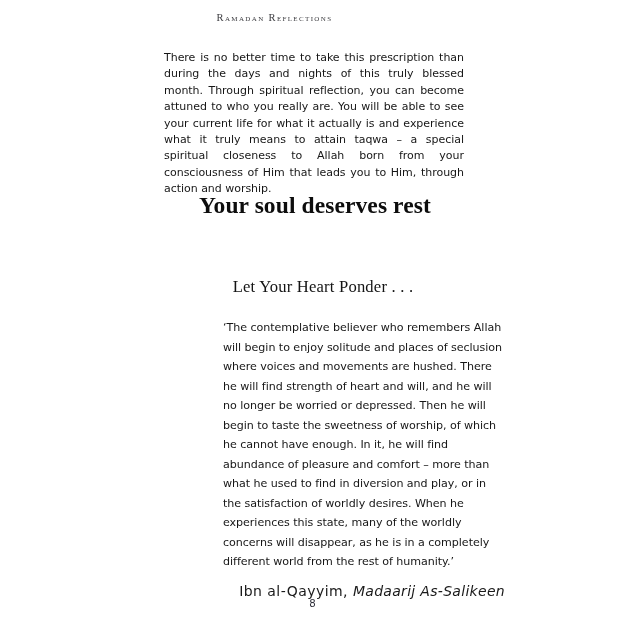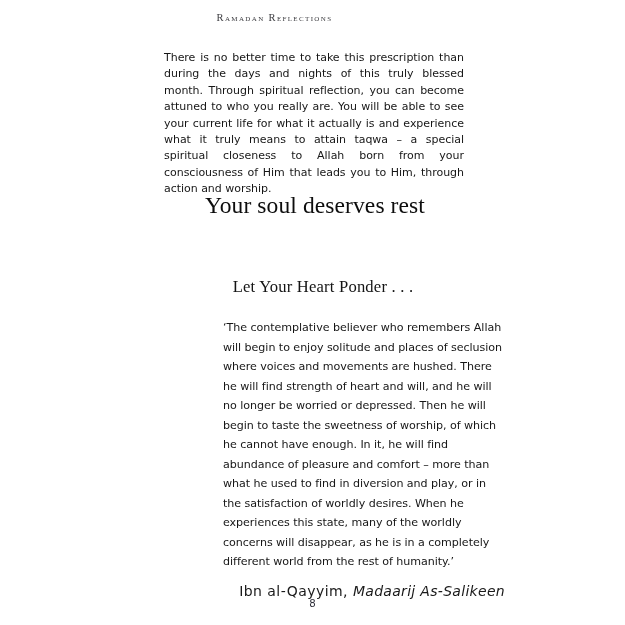--- a/index.html
+++ b/index.html
@@ -63,21 +63,21 @@
   }
 
   
   .display-heading {
     position: absolute;
     top: 190px;
     left: -4px;
     width: 310px;
     margin: 0;
     font-family: "Liberation Serif", "DejaVu Serif", serif;
-    font-weight: normal;
+    font-weight: bold;
     font-size: 23.5px;
     line-height: 30px;
     text-align: center;
     color: #0d0d0d;
     letter-spacing: 0.1px;
   }
   .display-heading .hl {
     display: block;
   }
 

